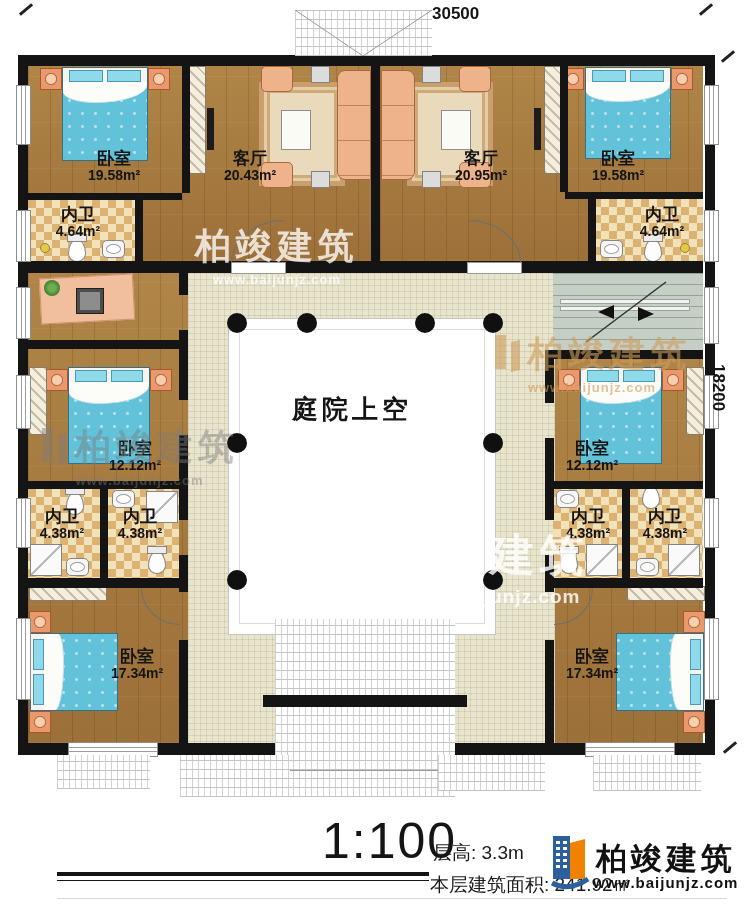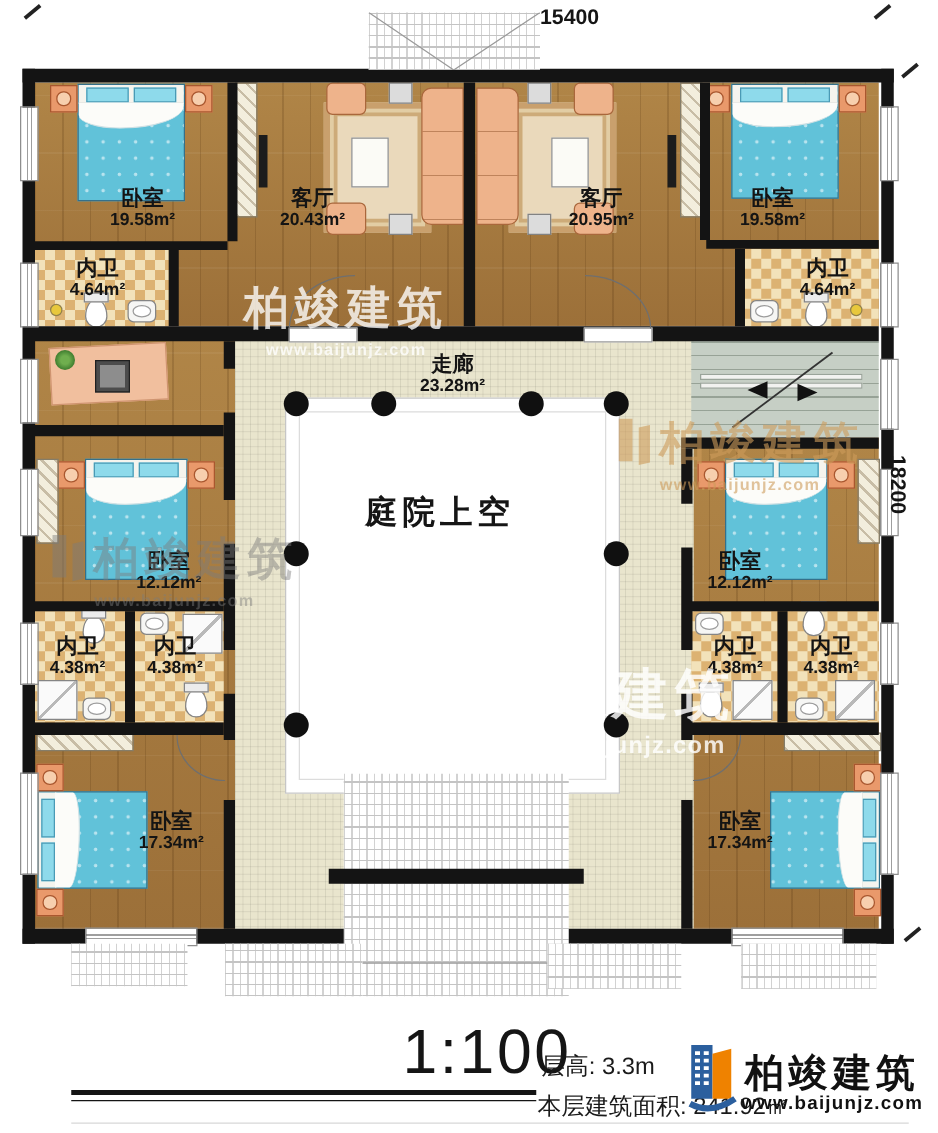--- a/index.html
+++ b/index.html
@@ -318,21 +318,21 @@
       <svg width="137" height="46" viewBox="0 0 137 46" style="position:absolute;inset:0">
         <line x1="0" y1="0" x2="68" y2="46" stroke="#9a9a9a" stroke-width="1"></line>
         <line x1="137" y1="0" x2="68" y2="46" stroke="#9a9a9a" stroke-width="1"></line>
       </svg>
     </div>
     <div class="rooftile" style="left:57px;top:755px;width:93px;height:34px"></div>
     <div class="rooftile" style="left:180px;top:755px;width:110px;height:42px"></div>
     <div class="rooftile" style="left:438px;top:755px;width:107px;height:36px"></div>
     <div class="rooftile" style="left:593px;top:755px;width:108px;height:36px"></div>
 
-    <div class="dim" style="left:432px;top:4px">15400</div>
+    <div class="dim" style="left:432px;top:4px">30500</div>
     <div class="dim" style="left:728px;top:364px;transform:rotate(90deg);transform-origin:0 0">18200</div>
     <div class="tick" style="left:18px;top:8px"></div>
     <div class="tick" style="left:698px;top:8px"></div>
     <div class="tick" style="left:720px;top:55px"></div>
     <div class="tick" style="left:722px;top:746px"></div>
 
     <div class="rlabel" style="left:64px;top:150px;width:100px">
       <span class="rname">卧室</span>
       <span class="rarea">19.58m²</span>
     </div>
@@ -348,24 +348,20 @@
       <span class="rname">客厅</span>
       <span class="rarea">20.95m²</span>
     </div>
     <div class="rlabel" style="left:568px;top:150px;width:100px">
       <span class="rname">卧室</span>
       <span class="rarea">19.58m²</span>
     </div>
     <div class="rlabel" style="left:617px;top:206px;width:90px">
       <span class="rname">内卫</span>
       <span class="rarea">4.64m²</span>
-    </div>
-    <div class="rlabel" style="left:312px;top:283px;width:100px">
-      <span class="rname">走廊</span>
-      <span class="rarea">23.28m²</span>
     </div>
     <div class="cylabel" style="left:252px;top:392px;width:200px">庭院上空</div>
     <div class="rlabel" style="left:85px;top:440px;width:100px">
       <span class="rname">卧室</span>
       <span class="rarea">12.12m²</span>
     </div>
     <div class="rlabel" style="left:22px;top:508px;width:80px">
       <span class="rname">内卫</span>
       <span class="rarea">4.38m²</span>
     </div>

